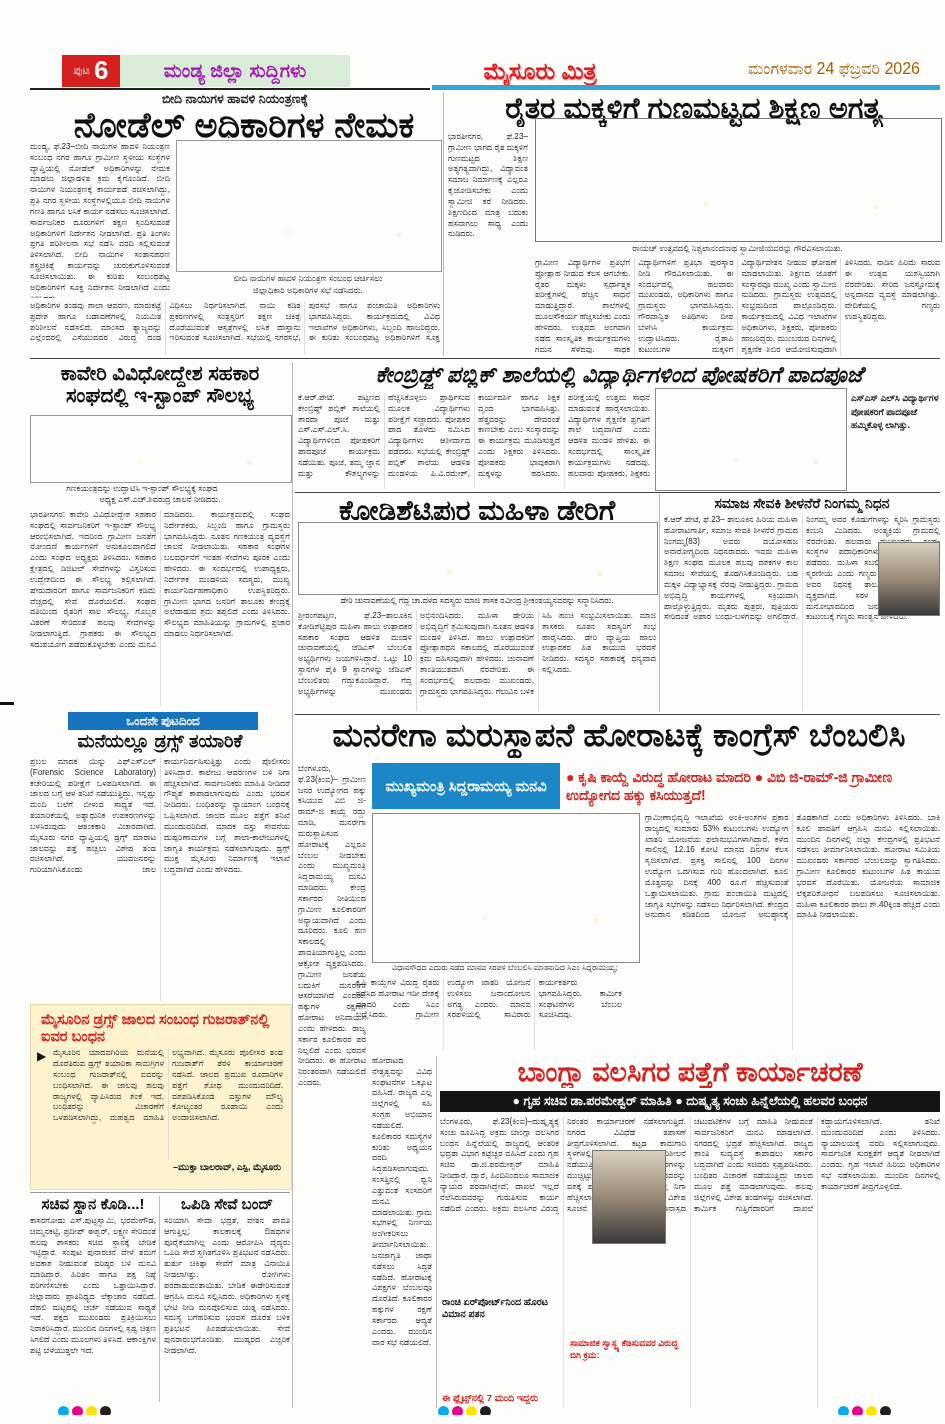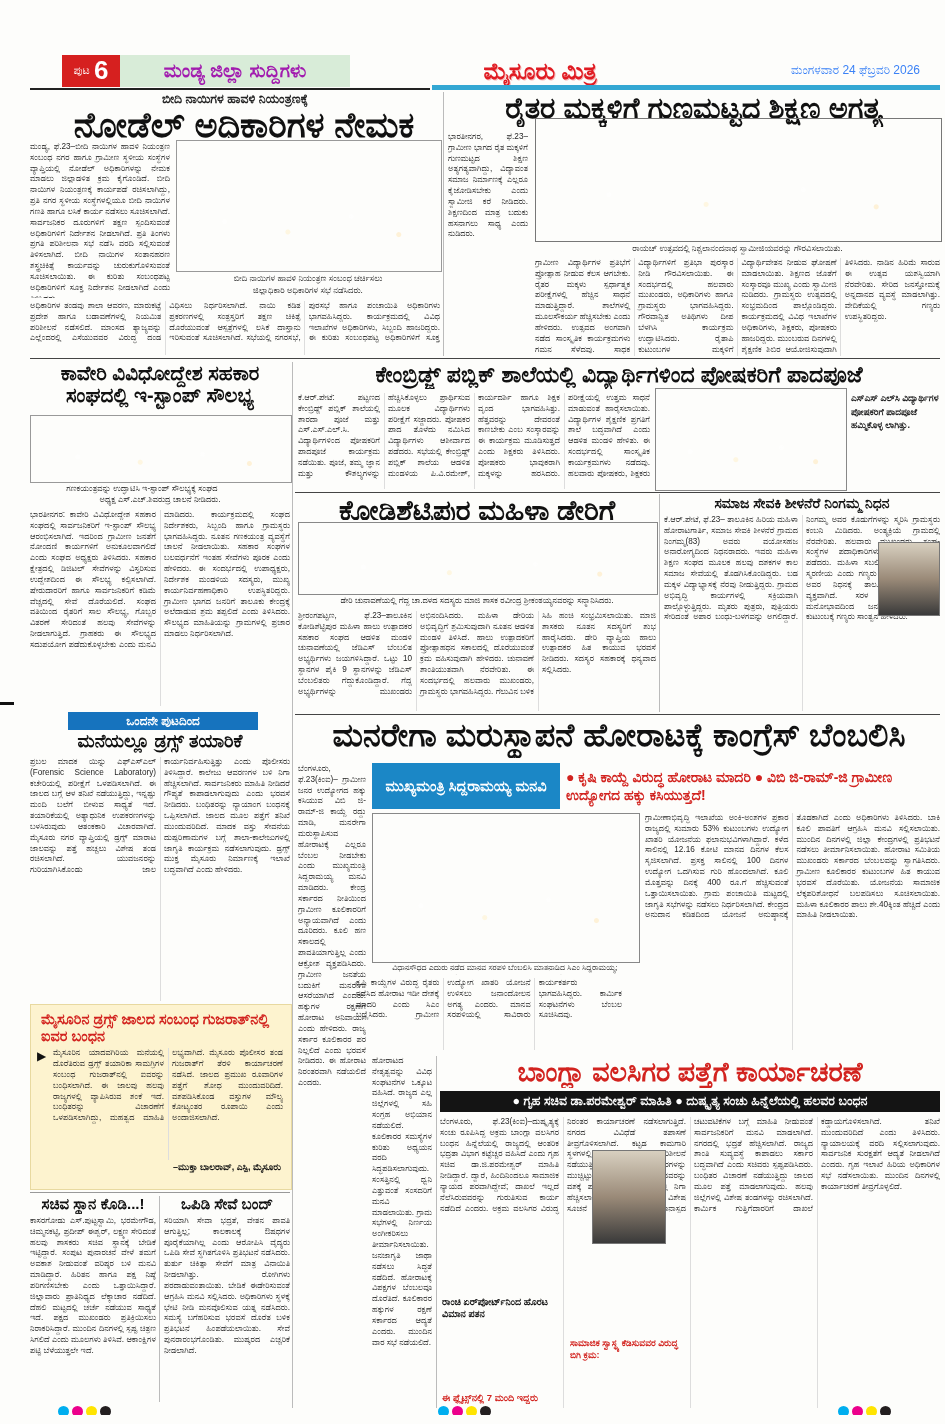--- a/index.html
+++ b/index.html
@@ -39,21 +39,21 @@
     <span style="font-size:11px;display:inline-block;vertical-align:top;margin-top:9px;">ಪುಟ</span>
     <span style="font-size:26px;font-weight:700;">6</span>
   </div>
   <div class="abs" style="left:120px;top:55px;width:230px;height:32px;background:#d8ecd8;display:flex;align-items:center;justify-content:center;">
     <span style="font-size:19px;font-weight:700;color:#a21caf;">ಮಂಡ್ಯ ಜಿಲ್ಲಾ ಸುದ್ದಿಗಳು</span>
   </div>
   <div class="abs" style="left:450px;top:55px;width:180px;height:32px;display:flex;align-items:center;justify-content:center;">
     <span style="font-size:23px;font-weight:700;color:#e01b22;text-shadow:1px 1px 0 #f6b9b9;">ಮೈಸೂರು ಮಿತ್ರ</span>
   </div>
   <div class="abs" style="left:690px;top:60px;width:230px;height:24px;text-align:right;">
-    <span style="font-size:12px;color:#3b82f6;">ಮಂಗಳವಾರ 24 ಫೆಬ್ರವರಿ 2026</span>
+    <span style="font-size:16px;color:#a16207;">ಮಂಗಳವಾರ 24 ಫೆಬ್ರವರಿ 2026</span>
   </div>
   <div class="abs rule-h" style="left:30px;top:88px;width:400px;height:2px;background:#222;"></div>
   <div class="abs" style="left:432px;top:85px;width:508px;height:5px;background:#33a7d3;"></div>
   <div class="abs" style="left:0;top:702px;width:14px;height:3px;background:#111;"></div>
 
   <div class="abs kicker" style="left:30px;top:92px;width:410px;height:15px;">ಬೀದಿ ನಾಯಿಗಳ ಹಾವಳಿ ನಿಯಂತ್ರಣಕ್ಕೆ</div>
   <div class="abs hl" style="left:39px;top:106px;width:410px;height:32px;font-size:35px;">ನೋಡೆಲ್ ಅಧಿಕಾರಿಗಳ ನೇಮಕ</div>
   <div class="abs body" style="left:30px;top:142px;width:140px;height:156px;">ಮಂಡ್ಯ, ಫೆ.23–ಬೀದಿ ನಾಯಿಗಳ ಹಾವಳಿ ನಿಯಂತ್ರಣ ಸಂಬಂಧ ನಗರ ಹಾಗೂ ಗ್ರಾಮೀಣ ಸ್ಥಳೀಯ ಸಂಸ್ಥೆಗಳ ವ್ಯಾಪ್ತಿಯಲ್ಲಿ ನೋಡೆಲ್ ಅಧಿಕಾರಿಗಳನ್ನು ನೇಮಕ ಮಾಡಲು ಜಿಲ್ಲಾಡಳಿತ ಕ್ರಮ ಕೈಗೊಂಡಿದೆ. ಬೀದಿ ನಾಯಿಗಳ ನಿಯಂತ್ರಣಕ್ಕೆ ಕಾರ್ಯಪಡೆ ರಚಿಸಲಾಗಿದ್ದು, ಪ್ರತಿ ನಗರ ಸ್ಥಳೀಯ ಸಂಸ್ಥೆಗಳಲ್ಲಿಯೂ ಬೀದಿ ನಾಯಿಗಳ ಗಣತಿ ಹಾಗೂ ಲಸಿಕೆ ಕಾರ್ಯ ನಡೆಸಲು ಸೂಚಿಸಲಾಗಿದೆ. ಸಾರ್ವಜನಿಕರ ದೂರುಗಳಿಗೆ ತಕ್ಷಣ ಸ್ಪಂದಿಸುವಂತೆ ಅಧಿಕಾರಿಗಳಿಗೆ ನಿರ್ದೇಶನ ನೀಡಲಾಗಿದೆ. ಪ್ರತಿ ತಿಂಗಳು ಪ್ರಗತಿ ಪರಿಶೀಲನಾ ಸಭೆ ನಡೆಸಿ ವರದಿ ಸಲ್ಲಿಸುವಂತೆ ತಿಳಿಸಲಾಗಿದೆ. ಬೀದಿ ನಾಯಿಗಳ ಸಂತಾನಹರಣ ಶಸ್ತ್ರಚಿಕಿತ್ಸೆ ಕಾರ್ಯವನ್ನು ಚುರುಕುಗೊಳಿಸುವಂತೆ ಸೂಚಿಸಲಾಯಿತು. ಈ ಕುರಿತು ಸಂಬಂಧಪಟ್ಟ ಅಧಿಕಾರಿಗಳಿಗೆ ಸೂಕ್ತ ನಿರ್ದೇಶನ ನೀಡಲಾಗಿದೆ ಎಂದು ತಿಳಿಸಿದರು.</div>
   <div class="abs photo ph-meet speck" style="left:176px;top:140px;width:264px;height:130px;border:1px solid #999;"></div>
   <div class="abs cap" style="left:176px;top:273px;width:264px;height:12px;font-weight:400;font-size:8.4px;">ಬೀದಿ ನಾಯಿಗಳ ಹಾವಳಿ ನಿಯಂತ್ರಣ ಸಂಬಂಧ ಚರ್ಚಿಸಲು</div>
@@ -71,21 +71,21 @@
   <div class="abs rule-h" style="left:30px;top:358px;width:910px;"></div>
 
   <div class="abs hl" style="left:30px;top:363px;width:260px;height:50px;font-size:20px;">ಕಾವೇರಿ ವಿವಿಧೋದ್ದೇಶ ಸಹಕಾರ ಸಂಘದಲ್ಲಿ ಇ-ಸ್ಟಾಂಪ್ ಸೌಲಭ್ಯ</div>
   <div class="abs photo ph-office speck" style="left:30px;top:415px;width:260px;height:66px;border:1px solid #999;"></div>
   <div class="abs cap" style="left:12px;top:484px;width:260px;height:11px;font-weight:400;font-size:8.2px;">ಗಣಕಯಂತ್ರವನ್ನು ಉದ್ಘಾಟಿಸಿ ಇ-ಸ್ಟಾಂಪ್ ಸೌಲಭ್ಯಕ್ಕೆ ಸಂಘದ</div>
   <div class="abs cap" style="left:30px;top:495px;width:260px;height:11px;font-weight:400;font-size:8.2px;">ಅಧ್ಯಕ್ಷ ಎಸ್.ಎಚ್.ಶಿವರುದ್ರ ಚಾಲನೆ ನೀಡಿದರು.</div>
   <div class="abs body cols2" style="left:30px;top:510px;width:260px;height:196px;">ಭಾರತೀನಗರ: ಕಾವೇರಿ ವಿವಿಧೋದ್ದೇಶ ಸಹಕಾರ ಸಂಘದಲ್ಲಿ ಸಾರ್ವಜನಿಕರಿಗೆ ಇ-ಸ್ಟಾಂಪ್ ಸೌಲಭ್ಯ ಆರಂಭಿಸಲಾಗಿದೆ. ಇದರಿಂದ ಗ್ರಾಮೀಣ ಜನತೆಗೆ ನೋಂದಣಿ ಕಾರ್ಯಗಳಿಗೆ ಅನುಕೂಲವಾಗಲಿದೆ ಎಂದು ಸಂಘದ ಅಧ್ಯಕ್ಷರು ತಿಳಿಸಿದರು. ಸಹಕಾರ ಕ್ಷೇತ್ರದಲ್ಲಿ ಡಿಜಿಟಲ್ ಸೇವೆಗಳನ್ನು ವಿಸ್ತರಿಸುವ ಉದ್ದೇಶದಿಂದ ಈ ಸೌಲಭ್ಯ ಕಲ್ಪಿಸಲಾಗಿದೆ. ಷೇರುದಾರರಿಗೆ ಹಾಗೂ ಸಾರ್ವಜನಿಕರಿಗೆ ಕಡಿಮೆ ವೆಚ್ಚದಲ್ಲಿ ಸೇವೆ ದೊರೆಯಲಿದೆ. ಸಂಘದ ವತಿಯಿಂದ ರೈತರಿಗೆ ಸಾಲ ಸೌಲಭ್ಯ, ಗೊಬ್ಬರ ವಿತರಣೆ ಸೇರಿದಂತೆ ಹಲವು ಸೇವೆಗಳನ್ನು ನೀಡಲಾಗುತ್ತಿದೆ. ಗ್ರಾಹಕರು ಈ ಸೌಲಭ್ಯದ ಸದುಪಯೋಗ ಪಡೆದುಕೊಳ್ಳಬೇಕು ಎಂದು ಮನವಿ ಮಾಡಿದರು. ಕಾರ್ಯಕ್ರಮದಲ್ಲಿ ಸಂಘದ ನಿರ್ದೇಶಕರು, ಸಿಬ್ಬಂದಿ ಹಾಗೂ ಗ್ರಾಮಸ್ಥರು ಭಾಗವಹಿಸಿದ್ದರು. ನೂತನ ಗಣಕಯಂತ್ರ ವ್ಯವಸ್ಥೆಗೆ ಚಾಲನೆ ನೀಡಲಾಯಿತು. ಸಹಕಾರ ಸಂಘಗಳ ಬಲವರ್ಧನೆಗೆ ಇಂತಹ ಸೇವೆಗಳು ಪೂರಕ ಎಂದು ಹೇಳಿದರು. ಈ ಸಂದರ್ಭದಲ್ಲಿ ಉಪಾಧ್ಯಕ್ಷರು, ನಿರ್ದೇಶಕ ಮಂಡಳಿಯ ಸದಸ್ಯರು, ಮುಖ್ಯ ಕಾರ್ಯನಿರ್ವಹಣಾಧಿಕಾರಿ ಉಪಸ್ಥಿತರಿದ್ದರು. ಗ್ರಾಮೀಣ ಭಾಗದ ಜನರಿಗೆ ತಾಲೂಕು ಕೇಂದ್ರಕ್ಕೆ ಅಲೆದಾಡುವ ಶ್ರಮ ತಪ್ಪಲಿದೆ ಎಂದು ತಿಳಿಸಿದರು. ಸೌಲಭ್ಯದ ಮಾಹಿತಿಯನ್ನು ಗ್ರಾಮಗಳಲ್ಲಿ ಪ್ರಚಾರ ಮಾಡಲು ನಿರ್ಧರಿಸಲಾಗಿದೆ.</div>
 
   <div class="abs rule-v" style="left:292px;top:362px;height:1046px;"></div>
 
-  <div class="abs hl" style="left:298px;top:363px;width:642px;height:26px;font-size:22px;">ಕೇಂಬ್ರಿಡ್ಜ್ ಪಬ್ಲಿಕ್ ಶಾಲೆಯಲ್ಲಿ ವಿದ್ಯಾರ್ಥಿಗಳಿಂದ ಪೋಷಕರಿಗೆ ಪಾದಪೂಜೆ</div>
+  <div class="abs hl" style="left:298px;top:363px;width:642px;height:26px;font-size:22px;font-style:italic;">ಕೇಂಬ್ರಿಡ್ಜ್ ಪಬ್ಲಿಕ್ ಶಾಲೆಯಲ್ಲಿ ವಿದ್ಯಾರ್ಥಿಗಳಿಂದ ಪೋಷಕರಿಗೆ ಪಾದಪೂಜೆ</div>
   <div class="abs body cols4" style="left:298px;top:393px;width:352px;height:96px;">ಕೆ.ಆರ್.ಪೇಟೆ: ಪಟ್ಟಣದ ಕೇಂಬ್ರಿಡ್ಜ್ ಪಬ್ಲಿಕ್ ಶಾಲೆಯಲ್ಲಿ ಶಾರದಾ ಪೂಜೆ ಮತ್ತು ಎಸ್.ಎಸ್.ಎಲ್.ಸಿ. ವಿದ್ಯಾರ್ಥಿಗಳಿಂದ ಪೋಷಕರಿಗೆ ಪಾದಪೂಜೆ ಕಾರ್ಯಕ್ರಮ ನಡೆಯಿತು. ಪೂಜೆ, ತಮ್ಮ ಜ್ಞಾನ ಮತ್ತು ಕೌಶಲ್ಯಗಳನ್ನು ಹೆಚ್ಚಿಸಿಕೊಳ್ಳಲು ಪ್ರಾರ್ಥಿಸುವ ಮೂಲಕ ವಿದ್ಯಾರ್ಥಿಗಳು ಪರೀಕ್ಷೆಗೆ ಸಜ್ಜಾದರು. ಪೋಷಕರ ಪಾದ ತೊಳೆದು ನಮಿಸಿದ ವಿದ್ಯಾರ್ಥಿಗಳು ಆಶೀರ್ವಾದ ಪಡೆದರು. ಸಭೆಯಲ್ಲಿ ಕೇಂಬ್ರಿಡ್ಜ್ ಪಬ್ಲಿಕ್ ಶಾಲೆಯ ಆಡಳಿತ ಮಂಡಳಿಯ ಪಿ.ವಿ.ರಮೇಶ್, ಕಾರ್ಯದರ್ಶಿ ಹಾಗೂ ಶಿಕ್ಷಕ ವೃಂದ ಭಾಗವಹಿಸಿತ್ತು. ಹೆತ್ತವರನ್ನು ದೇವರಂತೆ ಕಾಣಬೇಕು ಎಂಬ ಸಂಸ್ಕಾರವನ್ನು ಈ ಕಾರ್ಯಕ್ರಮ ಮೂಡಿಸುತ್ತದೆ ಎಂದು ಶಿಕ್ಷಕರು ತಿಳಿಸಿದರು. ಪೋಷಕರು ಭಾವುಕರಾಗಿ ಮಕ್ಕಳನ್ನು ಹರಸಿದರು. ಪರೀಕ್ಷೆಯಲ್ಲಿ ಉತ್ತಮ ಸಾಧನೆ ಮಾಡುವಂತೆ ಹಾರೈಸಲಾಯಿತು. ವಿದ್ಯಾರ್ಥಿಗಳ ಶೈಕ್ಷಣಿಕ ಪ್ರಗತಿಗೆ ಶಾಲೆ ಬದ್ಧವಾಗಿದೆ ಎಂದು ಆಡಳಿತ ಮಂಡಳಿ ಹೇಳಿತು. ಈ ಸಂದರ್ಭದಲ್ಲಿ ಸಾಂಸ್ಕೃತಿಕ ಕಾರ್ಯಕ್ರಮಗಳು ನಡೆದವು. ಹಲವಾರು ಪೋಷಕರು, ಶಿಕ್ಷಕರು ಹಾಗೂ ವಿದ್ಯಾರ್ಥಿಗಳು ಭಾಗವಹಿಸಿದ್ದರು.</div>
   <div class="abs photo ph-crowd speck" style="left:655px;top:388px;width:190px;height:101px;border:1px solid #888;"></div>
   <div class="abs" style="left:851px;top:392px;width:88px;height:98px;font-size:9px;font-weight:700;line-height:1.5;color:#222;">ಎಸ್‌ಎಸ್ ಎಲ್‌ಸಿ ವಿದ್ಯಾರ್ಥಿಗಳ ಪೋಷಕರಿಗೆ ಪಾದಪೂಜೆ ಹಮ್ಮಿಕೊಳ್ಳ ಲಾಗಿತ್ತು.</div>
 
   <div class="abs rule-h" style="left:295px;top:492px;width:645px;"></div>
 
   <div class="abs hl" style="left:298px;top:496px;width:358px;height:24px;font-size:28px;">ಕೋಡಿಶೆಟ್ಟಿಪುರ ಮಹಿಳಾ ಡೇರಿಗೆ ಜೆಡಿಎಸ್ ಸಾರಥ್ಯ</div>
   <div class="abs photo ph-group speck" style="left:298px;top:522px;width:358px;height:71px;border:1px solid #888;"></div>
   <div class="abs cap" style="left:298px;top:596px;width:358px;height:12px;font-weight:400;font-size:8.2px;">ಡೇರಿ ಚುನಾವಣೆಯಲ್ಲಿ ಗೆದ್ದ ಚಾ.ದಳದ ಸದಸ್ಯರು ಮಾಜಿ ಶಾಸಕ ರವೀಂದ್ರ ಶ್ರೀಕಂಠಯ್ಯನವರನ್ನು ಸನ್ಮಾನಿಸಿದರು.</div>
   <div class="abs body cols3" style="left:298px;top:611px;width:358px;height:100px;">ಶ್ರೀರಂಗಪಟ್ಟಣ, ಫೆ.23–ತಾಲೂಕಿನ ಕೋಡಿಶೆಟ್ಟಿಪುರ ಮಹಿಳಾ ಹಾಲು ಉತ್ಪಾದಕರ ಸಹಕಾರ ಸಂಘದ ಆಡಳಿತ ಮಂಡಳಿ ಚುನಾವಣೆಯಲ್ಲಿ ಜೆಡಿಎಸ್ ಬೆಂಬಲಿತ ಅಭ್ಯರ್ಥಿಗಳು ಜಯಗಳಿಸಿದ್ದಾರೆ. ಒಟ್ಟು 10 ಸ್ಥಾನಗಳ ಪೈಕಿ 9 ಸ್ಥಾನಗಳನ್ನು ಜೆಡಿಎಸ್ ಬೆಂಬಲಿತರು ಗೆದ್ದುಕೊಂಡಿದ್ದಾರೆ. ಗೆದ್ದ ಅಭ್ಯರ್ಥಿಗಳನ್ನು ಮುಖಂಡರು ಅಭಿನಂದಿಸಿದರು. ಮಹಿಳಾ ಡೇರಿಯ ಅಭಿವೃದ್ಧಿಗೆ ಶ್ರಮಿಸುವುದಾಗಿ ನೂತನ ಆಡಳಿತ ಮಂಡಳಿ ತಿಳಿಸಿದೆ. ಹಾಲು ಉತ್ಪಾದಕರಿಗೆ ಪ್ರೋತ್ಸಾಹಧನ ಸಕಾಲದಲ್ಲಿ ದೊರೆಯುವಂತೆ ಕ್ರಮ ವಹಿಸುವುದಾಗಿ ಹೇಳಿದರು. ಚುನಾವಣೆ ಶಾಂತಿಯುತವಾಗಿ ನೆರವೇರಿತು. ಈ ಸಂದರ್ಭದಲ್ಲಿ ಹಲವಾರು ಮುಖಂಡರು, ಗ್ರಾಮಸ್ಥರು ಭಾಗವಹಿಸಿದ್ದರು. ಗೆಲುವಿನ ಬಳಿಕ ಸಿಹಿ ಹಂಚಿ ಸಂಭ್ರಮಿಸಲಾಯಿತು. ಮಾಜಿ ಶಾಸಕರು ನೂತನ ಸದಸ್ಯರಿಗೆ ಶುಭ ಹಾರೈಸಿದರು. ಡೇರಿ ವ್ಯಾಪ್ತಿಯ ಹಾಲು ಉತ್ಪಾದಕರ ಹಿತ ಕಾಯುವ ಭರವಸೆ ನೀಡಿದರು. ಸದಸ್ಯರ ಸಹಕಾರಕ್ಕೆ ಧನ್ಯವಾದ ಸಲ್ಲಿಸಿದರು.</div>

